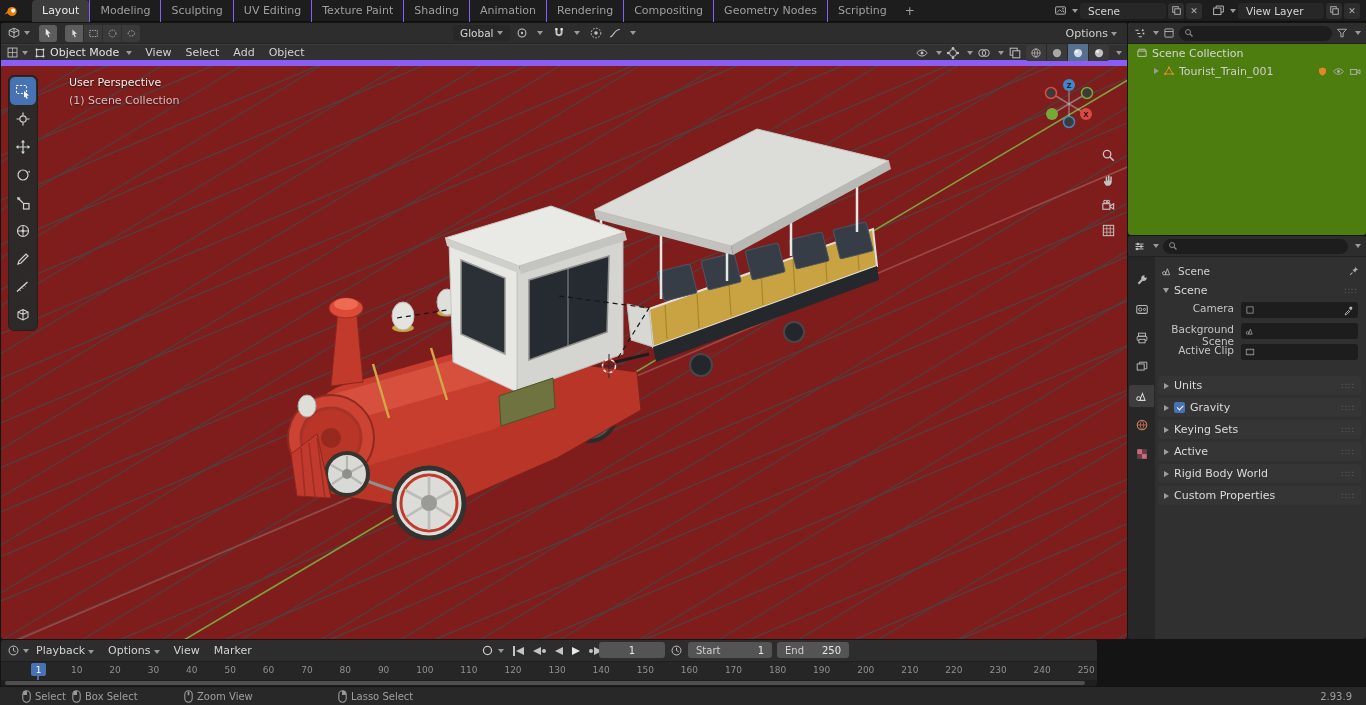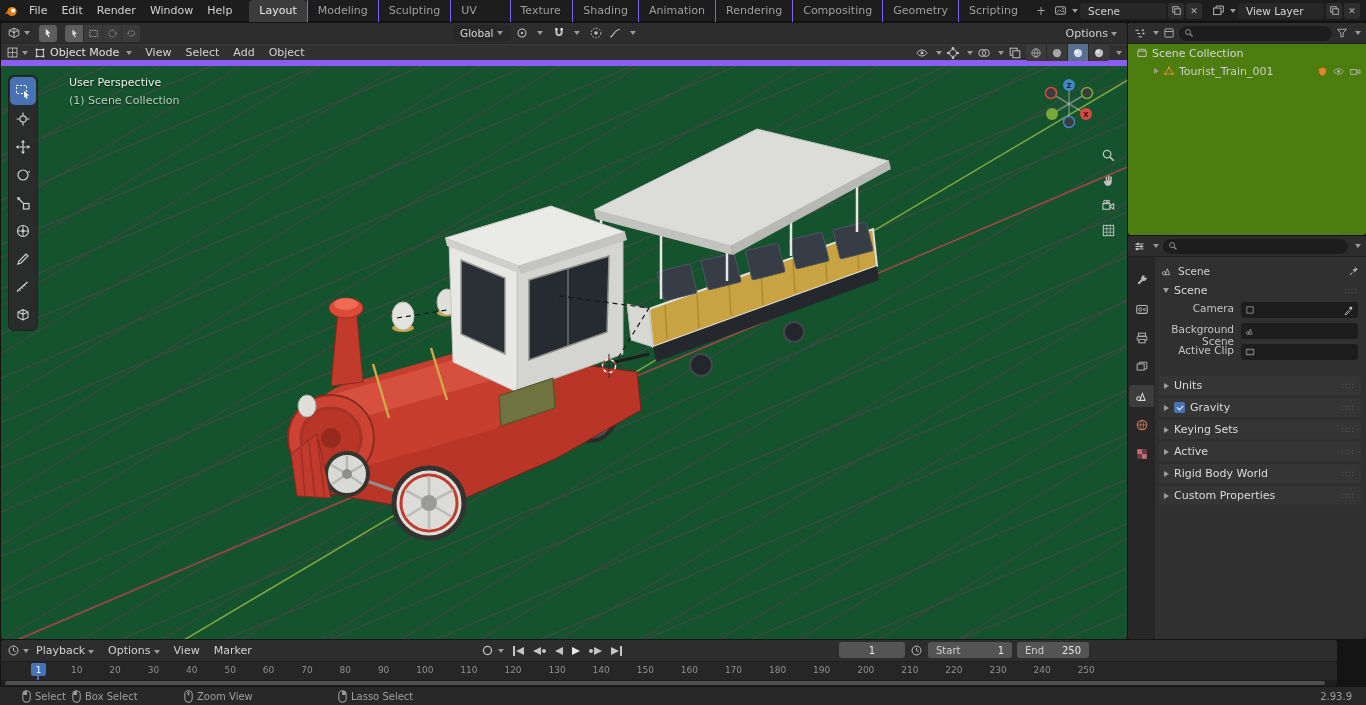--- a/index.html
+++ b/index.html
@@ -35,21 +35,21 @@
   .dd{background:#282828;border-radius:3px;height:16px;display:inline-flex;align-items:center;padding:0 7px;font-size:10.5px;color:#d4d4d4;}
   #ts-options{position:absolute;right:10px;top:0;height:21px;display:flex;align-items:center;font-size:11px;color:#d0d0d0;}
   #vp-header{position:absolute;left:0;top:22px;right:0;height:21px;background:#313131;display:flex;align-items:center;padding:0 5px;border-bottom:6px solid #8b5cf6;}
   .vp-menus{display:flex;}
   .vp-menus .menu-item{line-height:21px;}
   .mode-btn{display:flex;align-items:center;gap:4px;padding:0 6px;font-size:11px;color:#e0e0e0;height:21px;}
   #vph-right{margin-left:auto;display:flex;align-items:center;gap:4px;}
   .shading-group{display:flex;background:#282828;border-radius:3px;overflow:hidden;gap:1px;}
   .shade-btn{width:20px;height:17px;display:inline-flex;align-items:center;justify-content:center;background:#3a3a3a;}
   .shade-btn.active{background:#58708e;}
-  #vp-canvas{position:absolute;left:0;top:43px;right:0;bottom:0;background:#14532d;overflow:hidden;}
+  #vp-canvas{position:absolute;left:0;top:43px;right:0;bottom:0;background:#7f1d1d;overflow:hidden;}
   #vp-overlay-text{position:absolute;left:68px;top:8px;font-size:11px;color:#ffffff;text-shadow:0 1px 2px rgba(0,0,0,.8);line-height:18px;opacity:.92;}
   #vp-overlay-text .l2{opacity:.75;}
   #vp-toolbar{position:absolute;left:7px;top:9px;width:30px;background:rgba(42,42,42,.95);border:1px solid #202020;border-radius:6px;display:flex;flex-direction:column;padding:1px;}
   .tool-btn{width:26px;height:28px;border-radius:5px;display:flex;align-items:center;justify-content:center;}
   .tool-btn.active{background:#4772b3;}
   #gizmo{position:absolute;right:30px;top:10px;}
   .navcol{position:absolute;right:8px;width:22px;display:flex;flex-direction:column;gap:3px;}
   .nav-btn{width:22px;height:22px;display:flex;align-items:center;justify-content:center;}
 
   
@@ -72,21 +72,21 @@
   .grip{position:absolute;right:6px;color:#5e5e5e;font-size:9px;letter-spacing:1px;}
   .pfield-row{display:flex;align-items:flex-start;height:19px;margin:2px 6px 1px 0;}
   .pfield-label{width:84px;text-align:right;padding-right:7px;font-size:10.5px;color:#c4c4c4;flex:none;}
   .pfield-input{flex:1;height:16px;background:#1d1d1d;border-radius:3px;display:flex;align-items:center;padding:0 4px;gap:4px;}
   .cbx{width:11px;height:11px;background:#4772b3;border-radius:2px;flex:none;}
   .cbx::after{content:"";display:block;width:5px;height:2.5px;border-left:1.5px solid #fff;border-bottom:1.5px solid #fff;transform:rotate(-45deg);margin:2.5px auto 0;}
   .cbx-gray{width:11px;height:11px;background:#2a2a2a;border:1px solid #5a5a5a;border-radius:2px;flex:none;}
   .cbx-gray::after{content:"";display:block;width:5px;height:2.5px;border-left:1.5px solid #ccc;border-bottom:1.5px solid #ccc;transform:rotate(-45deg);margin:2px auto 0;}
 
   
-  #timeline{left:1px;top:640px;width:1336px;height:46px;background:#262626;}
+  #timeline{left:1px;top:640px;width:1096px;height:46px;background:#262626;}
   #tl-header{height:21px;background:#2d2d2d;display:flex;align-items:center;padding:0 6px;position:relative;}
   #tl-transport{position:absolute;left:480px;top:0;height:21px;display:flex;align-items:center;gap:9px;}
   .t-ic{display:inline-flex;align-items:center;gap:1px;}
   .t-tri-r{width:0;height:0;border-top:4.5px solid transparent;border-bottom:4.5px solid transparent;border-left:8px solid #c4c4c4;}
   .t-tri-l{width:0;height:0;border-top:4.5px solid transparent;border-bottom:4.5px solid transparent;border-right:8px solid #c4c4c4;}
   .t-bar{width:2px;height:10px;background:#c4c4c4;}
   .t-dot{width:4px;height:4px;border-radius:50%;background:#c4c4c4;}
   #tl-fields{position:absolute;right:248px;top:2px;display:flex;align-items:center;gap:5px;}
   .tl-field{background:#545454;border-radius:3px;height:16px;display:flex;align-items:center;font-size:10px;color:#e8e8e8;padding:0 8px;}
   .tl-field .lab{color:#cfcfcf;margin-right:8px;}
@@ -107,27 +107,20 @@
 <body>
 
 <div id="topbar">
   <span class="ic logo">
     <svg width="16" height="16" viewBox="0 0 16 16">
         <circle cx="9" cy="8.5" r="4.6" fill="#e87d0d"></circle>
         <circle cx="10.2" cy="7.6" r="2.1" fill="#fff"></circle>
         <path d="M1.5 11.5 L6 6.5 L8.5 9 Z" fill="#e87d0d"></path>
       </svg>
   </span>
-  <div class="menus">
-      <span class="menu-item">File</span>
-      <span class="menu-item">Edit</span>
-      <span class="menu-item">Render</span>
-      <span class="menu-item">Window</span>
-      <span class="menu-item">Help</span>
-    </div>
   <div class="tabs">
       <span class="ws-tab active">Layout</span>
       <span class="ws-tab">Modeling</span>
       <span class="ws-tab">Sculpting</span>
       <span class="ws-tab">UV Editing</span>
       <span class="ws-tab">Texture Paint</span>
       <span class="ws-tab">Shading</span>
       <span class="ws-tab">Animation</span>
       <span class="ws-tab">Rendering</span>
       <span class="ws-tab">Compositing</span>

